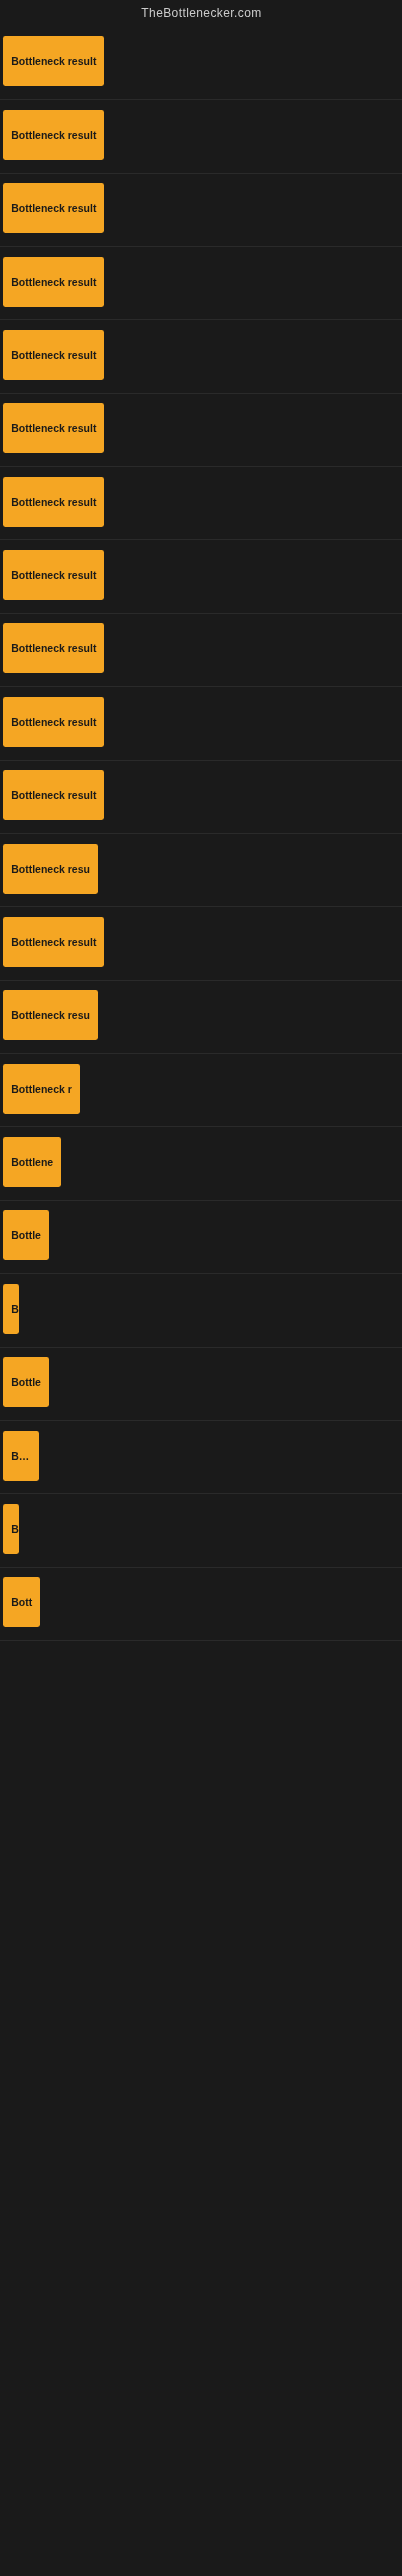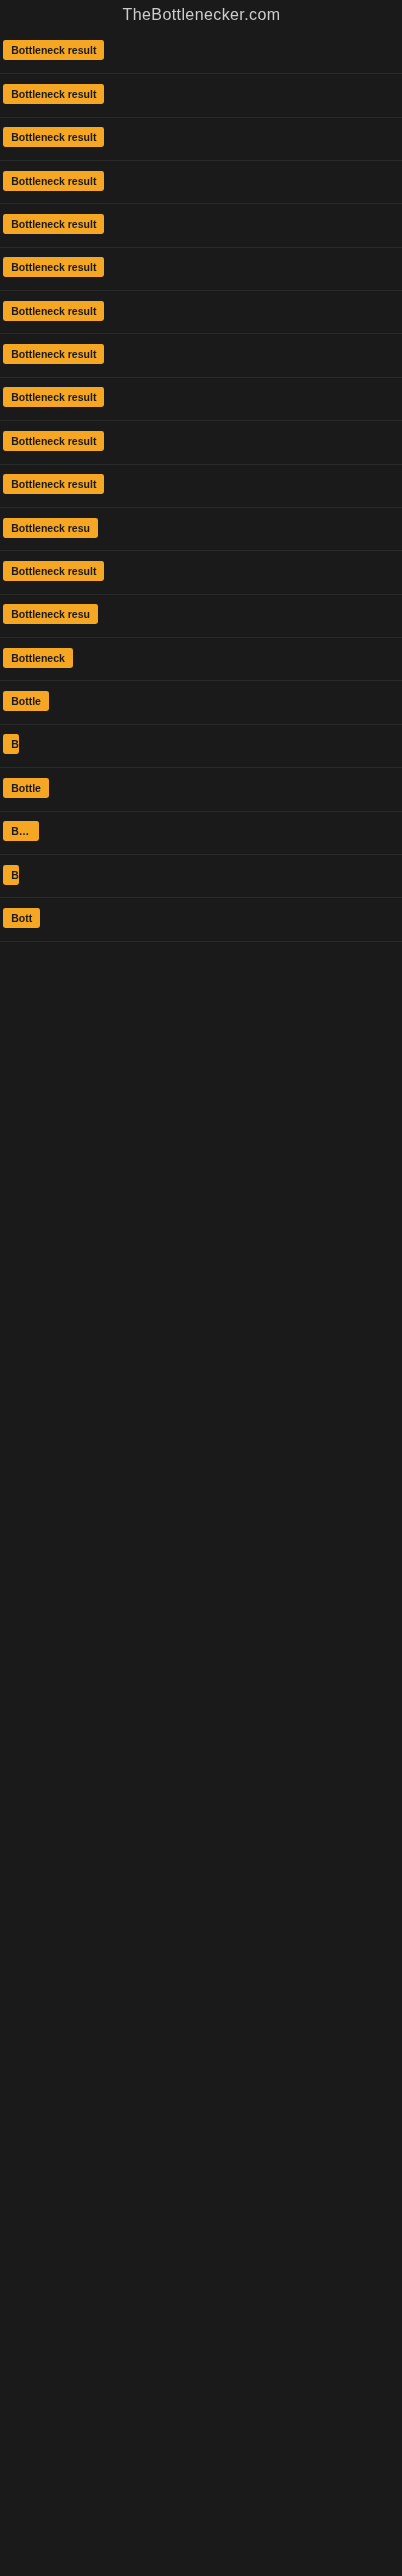--- a/index.html
+++ b/index.html
@@ -12,32 +12,32 @@
       width: 403px;
       min-height: 2576px;
       background-color: #1a1a1a;
       font-family: Arial, sans-serif;
       position: relative;
     }
 
     .site-title {
       text-align: center;
       color: #cccccc;
-      font-size: 16px;
+      font-size: 12px;
       padding: 6.4px 0;
       letter-spacing: 0.4px;
     }
 
     .bottleneck-badge {
       display: inline-block;
       background-color: #f5a623;
       color: #1a1a1a;
       font-size: 10.5px;
       font-weight: bold;
-      padding: 4px 8px;
+      padding: 19px 8px;
       border-radius: 2.4px;
       white-space: nowrap;
       overflow: hidden;
       text-overflow: ellipsis;
     }
 
     .result-row {
       padding: 9.7px 0 9.7px 3.2px;
       border-bottom: 0.8px solid #2a2a2a;
     }
@@ -57,21 +57,22 @@
     <div class="result-row"><span class="bottleneck-badge" style="max-width: 129px;">Bottleneck result</span></div>
     <div class="result-row"><span class="bottleneck-badge" style="max-width: 126px;">Bottleneck result</span></div>
     <div class="result-row"><span class="bottleneck-badge" style="max-width: 129px;">Bottleneck result</span></div>
     <div class="result-row"><span class="bottleneck-badge" style="max-width: 126px;">Bottleneck result</span></div>
     <div class="result-row"><span class="bottleneck-badge" style="max-width: 129px;">Bottleneck result</span></div>
     <div class="result-row"><span class="bottleneck-badge" style="max-width: 125px;">Bottleneck result</span></div>
     <div class="result-row"><span class="bottleneck-badge" style="max-width: 126px;">Bottleneck result</span></div>
     <div class="result-row"><span class="bottleneck-badge" style="max-width: 109px;">Bottleneck resu</span></div>
     <div class="result-row"><span class="bottleneck-badge" style="max-width: 125px;">Bottleneck result</span></div>
     <div class="result-row"><span class="bottleneck-badge" style="max-width: 105px;">Bottleneck resu</span></div>
-    <div class="result-row"><span class="bottleneck-badge" style="max-width: 71px;">Bottleneck</span></div>
+    <div class="result-row"><span class="bottleneck-badge" style="max-width: 81px;">Bottleneck r</span></div>
+    <div class="result-row"><span class="bottleneck-badge" style="max-width: 64px;">Bottlene</span></div>
     <div class="result-row"><span class="bottleneck-badge" style="max-width: 48px;">Bottle</span></div>
     <div class="result-row"><span class="bottleneck-badge" style="max-width: 16px;">B</span></div>
     <div class="result-row"><span class="bottleneck-badge" style="max-width: 48px;">Bottle</span></div>
     <div class="result-row"><span class="bottleneck-badge" style="max-width: 36px;">Bott</span></div>
     <div class="result-row"><span class="bottleneck-badge" style="max-width: 14.5px;">B</span></div>
     <div class="result-row"><span class="bottleneck-badge" style="max-width: 40px;">Bott</span></div>
   </div>
 
 
 </body></html>

